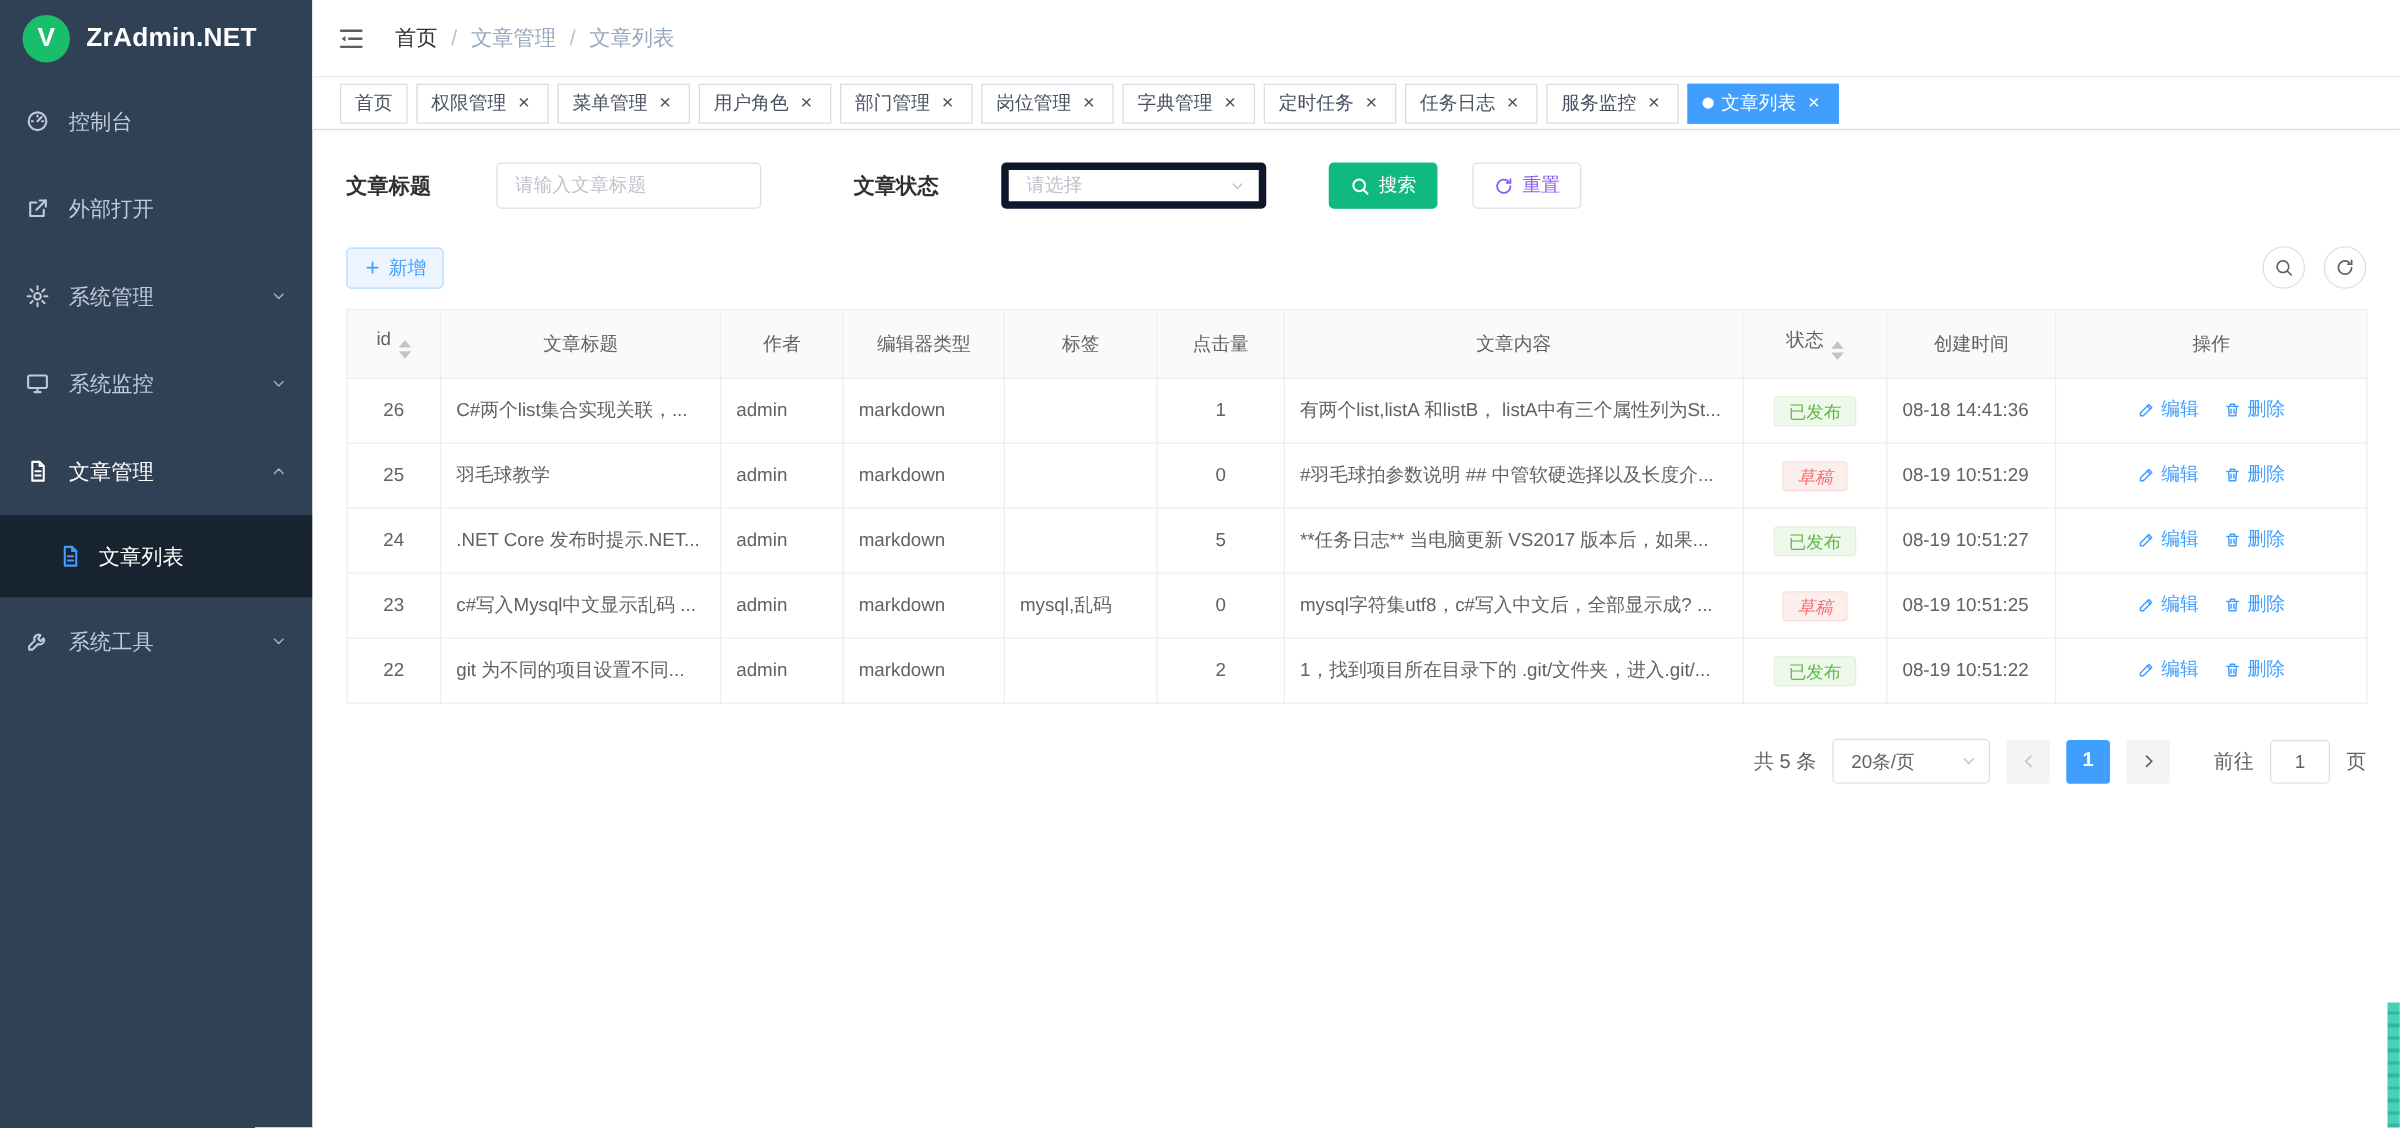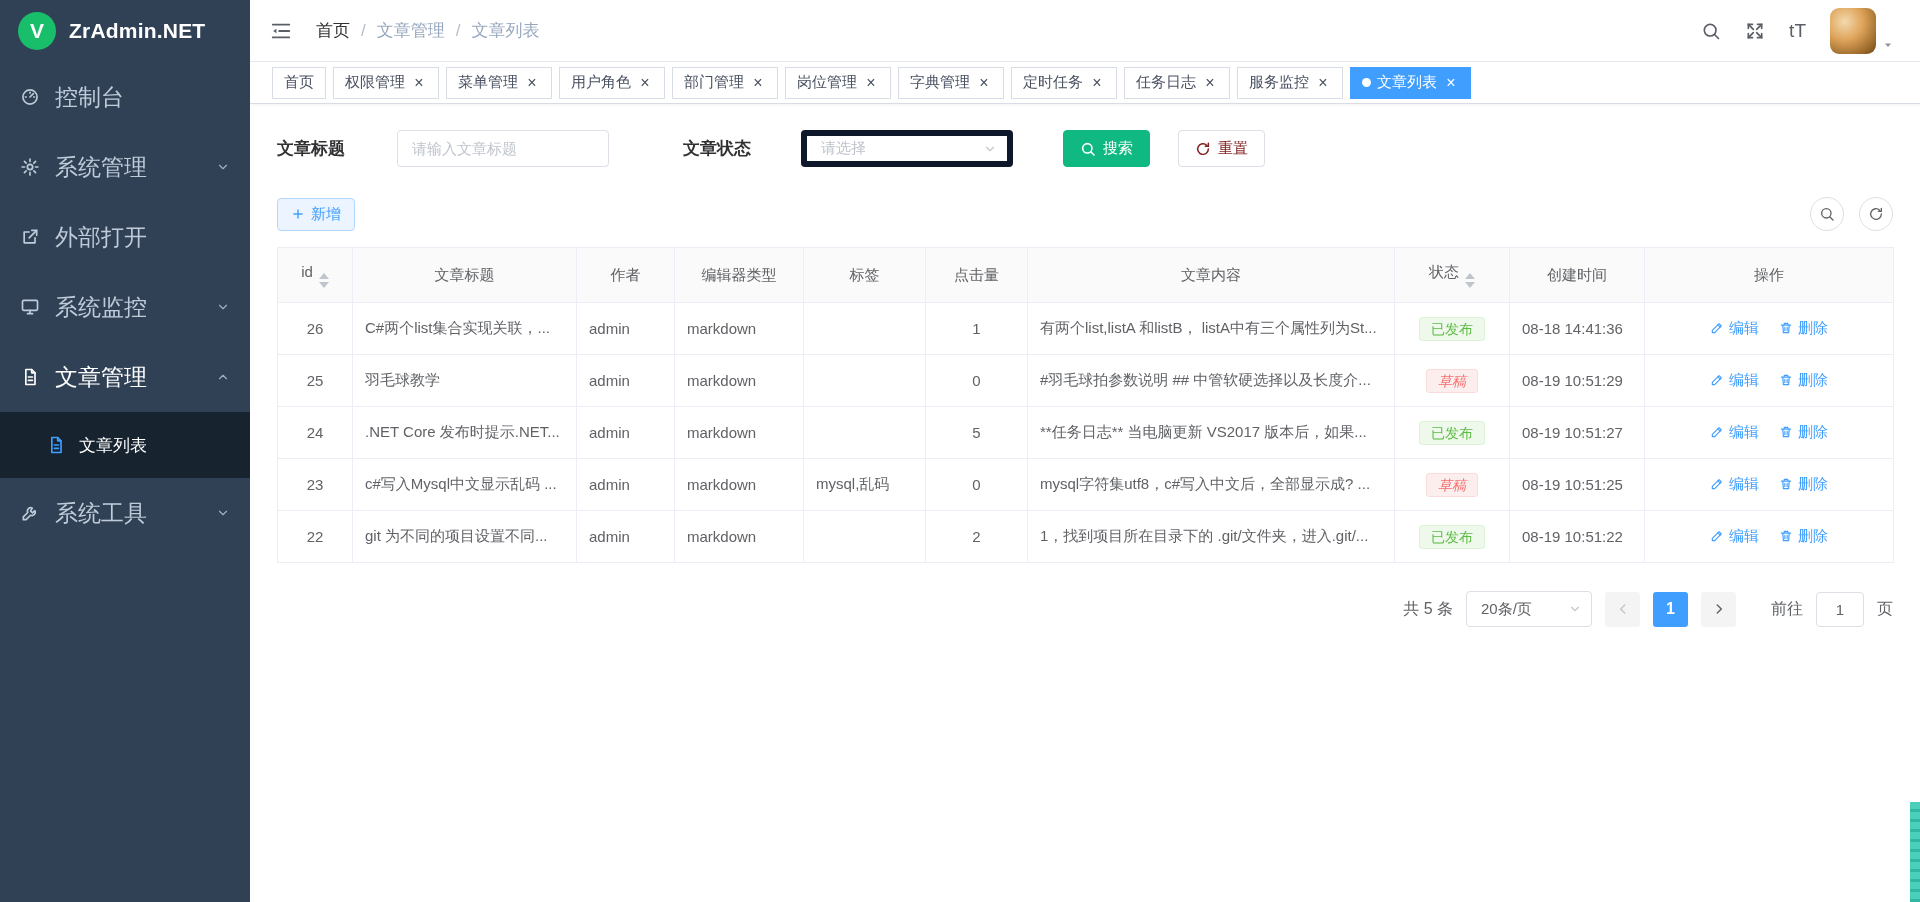--- a/index.html
+++ b/index.html
@@ -7,21 +7,21 @@
   body { font-family: "Liberation Sans", "DejaVu Sans", sans-serif; background: #fff; color: #303133; }
   .app { display: flex; width: 100%; height: 100%; }
 
   
   .sidebar { width: 250px; flex-shrink: 0; background: #304156; display: flex; flex-direction: column; }
   .logo-row { height: 62px; display: flex; align-items: center; gap: 13px; padding: 0 18px; cursor: pointer; }
   .logo-circle { width: 38px; height: 38px; border-radius: 50%; background: #19be6b; color: #fff; font-weight: bold;
                  font-size: 21px; display: flex; align-items: center; justify-content: center; }
   .logo-title { color: #fff; font-size: 21px; font-weight: bold; letter-spacing: .2px; }
   .menu { flex: 1; overflow: hidden; }
-  .menu-item { height: 70px; display: flex; align-items: center; gap: 15px; padding: 0 20px; font-size: 23px;
+  .menu-item { height: 70px; display: flex; align-items: center; gap: 15px; padding: 0 20px; font-size: 17px;
                color: #bfcbd9; cursor: pointer; }
   .menu-item.expanded { color: #fff; }
   .menu-item .chev { margin-left: auto; color: #9fb0c5; }
   .chev.flip { transform: rotate(180deg); }
   .submenu-item { height: 66px; display: flex; align-items: center; gap: 13px; padding: 0 20px 0 46px; font-size: 17px;
                   color: #bfcbd9; background: #1f2d3d; cursor: pointer; }
   .submenu-item.active { background: #17232f; color: #fff; }
   .submenu-item.active .icon { color: #409EFF; }
 
   
@@ -57,21 +57,21 @@
              padding: 0 14px; font-size: 15px; color: #606266; font-family: inherit; }
   .f-input::placeholder { color: #bfc4cc; }
   .lbl2 { margin-left: 74px; }
   .f-select { width: 212px; height: 37px; margin-left: 50px; border: 6px solid #0f172a; border-radius: 4px;
               display: flex; align-items: center; justify-content: space-between; padding: 0 10px 0 14px; cursor: pointer; }
   .f-select .ph { color: #bfc4cc; font-size: 15px; }
   .f-select .icon, .pg-size .icon { color: #c0c4cc; }
   .btn { height: 37px; border-radius: 4px; display: inline-flex; align-items: center; gap: 7px; font-size: 15px;
          cursor: pointer; border: 1px solid transparent; padding: 0 16px; font-family: inherit; }
   .btn-search { margin-left: 50px; background: #10b981; border-color: #10b981; color: #fff; }
-  .btn-reset { margin-left: 28px; background: #fff; border-color: #dcdfe6; color: #7f1d1d; }
+  .btn-reset { margin-left: 28px; background: #fff; border-color: #dcdfe6; color: #8b5cf6; }
 
   .toolbar-row { margin-top: 30px; display: flex; align-items: center; }
   .btn-add { height: 33px; padding: 0 13px; background: #ecf5ff; border: 1px solid #b3d8ff; color: #409EFF;
              border-radius: 4px; display: inline-flex; align-items: center; gap: 6px; font-size: 15px; cursor: pointer; font-family: inherit; }
   .toolbar-right { margin-left: auto; display: flex; align-items: center; gap: 15px; }
   .circle-btn { width: 34px; height: 34px; border-radius: 50%; border: 1px solid #dcdfe6; background: #fff;
                 color: #606266; display: inline-flex; align-items: center; justify-content: center; cursor: pointer; }
 
   
   .data-table { margin-top: 16px; border-collapse: collapse; table-layout: fixed; width: 1616px; font-size: 15px; }
@@ -131,40 +131,40 @@
               <circle cx="12" cy="12" r="8.5"></circle>
               <path d="M12 12l4-4"></path>
               <path d="M12 6.5v1M6.5 12h1M16.5 12h1"></path>
             </svg>
           </span>
           <span class="mi-label">控制台</span>
         </div>
         <div class="menu-item">
           <span class="icon i20">
             <svg viewBox="0 0 24 24" fill="none" stroke="currentColor" stroke-width="2" stroke-linecap="round" stroke-linejoin="round">
-              <circle cx="12" cy="12" r="3.2"></circle>
-              <path d="M12 2.5v3M12 18.5v3M2.5 12h3M18.5 12h3M5.3 5.3l2.1 2.1M16.6 16.6l2.1 2.1M18.7 5.3l-2.1 2.1M7.4 16.6l-2.1 2.1"></path>
-            </svg>
-          </span>
-          <span class="mi-label">系统管理</span>
-          <span class="icon i14 chev">
-            <svg viewBox="0 0 24 24" fill="none" stroke="currentColor" stroke-width="2" stroke-linecap="round" stroke-linejoin="round">
-              <path d="M6 9l6 6 6-6"></path>
-            </svg>
-          </span>
-        </div>
-        <div class="menu-item">
-          <span class="icon i20">
-            <svg viewBox="0 0 24 24" fill="none" stroke="currentColor" stroke-width="2" stroke-linecap="round" stroke-linejoin="round">
               <path d="M18 13v6H5V6h6"></path>
               <path d="M14 4h6v6"></path>
               <path d="M20 4l-9 9"></path>
             </svg>
           </span>
           <span class="mi-label">外部打开</span>
+        </div>
+        <div class="menu-item">
+          <span class="icon i20">
+            <svg viewBox="0 0 24 24" fill="none" stroke="currentColor" stroke-width="2" stroke-linecap="round" stroke-linejoin="round">
+              <circle cx="12" cy="12" r="3.2"></circle>
+              <path d="M12 2.5v3M12 18.5v3M2.5 12h3M18.5 12h3M5.3 5.3l2.1 2.1M16.6 16.6l2.1 2.1M18.7 5.3l-2.1 2.1M7.4 16.6l-2.1 2.1"></path>
+            </svg>
+          </span>
+          <span class="mi-label">系统管理</span>
+          <span class="icon i14 chev">
+            <svg viewBox="0 0 24 24" fill="none" stroke="currentColor" stroke-width="2" stroke-linecap="round" stroke-linejoin="round">
+              <path d="M6 9l6 6 6-6"></path>
+            </svg>
+          </span>
         </div>
         <div class="menu-item">
           <span class="icon i20">
             <svg viewBox="0 0 24 24" fill="none" stroke="currentColor" stroke-width="2" stroke-linecap="round" stroke-linejoin="round">
               <rect x="3" y="4" width="18" height="12" rx="1.5"></rect>
               <path d="M9 20h6M12 16v4"></path>
             </svg>
           </span>
           <span class="mi-label">系统监控</span>
           <span class="icon i14 chev">
@@ -223,43 +223,20 @@
             <path d="M7 9.5 3.5 12 7 14.5z" fill="currentColor" stroke="none"></path>
           </svg>
       </span>
       <nav class="breadcrumb">
           <span class="bc-item first">首页</span>
           <span class="bc-sep">/</span>
           <span class="bc-item">文章管理</span>
           <span class="bc-sep">/</span>
           <span class="bc-item">文章列表</span>
         </nav>
-      <div class="navbar-right">
-        <span class="nav-icon icon i20">
-          <svg viewBox="0 0 24 24" fill="none" stroke="currentColor" stroke-width="2" stroke-linecap="round">
-              <circle cx="11" cy="11" r="7"></circle>
-              <path d="M16.5 16.5 21 21"></path>
-            </svg>
-        </span>
-        <span class="nav-icon icon i20">
-          <svg viewBox="0 0 24 24" fill="none" stroke="currentColor" stroke-width="2" stroke-linecap="round">
-              <path d="M4 9V4h5M15 4h5v5M20 15v5h-5M9 20H4v-5"></path>
-              <path d="M4 4l6 6M20 4l-6 6M20 20l-6-6M4 20l6-6"></path>
-            </svg>
-        </span>
-        <span class="nav-icon font-size-icon">tT</span>
-        <div class="avatar-wrap">
-          <div class="avatar"></div>
-          <span class="avatar-caret icon i12">
-            <svg viewBox="0 0 24 24">
-                <path d="M6 9h12l-6 7z" fill="currentColor"></path>
-              </svg>
-          </span>
-        </div>
-      </div>
     </header>
 
     <div class="tags-bar">
         <span class="tag-tab">
           <span>首页</span>
         </span>
         <span class="tag-tab">
           <span>权限管理</span>
           <span class="close">×</span>
         </span>

